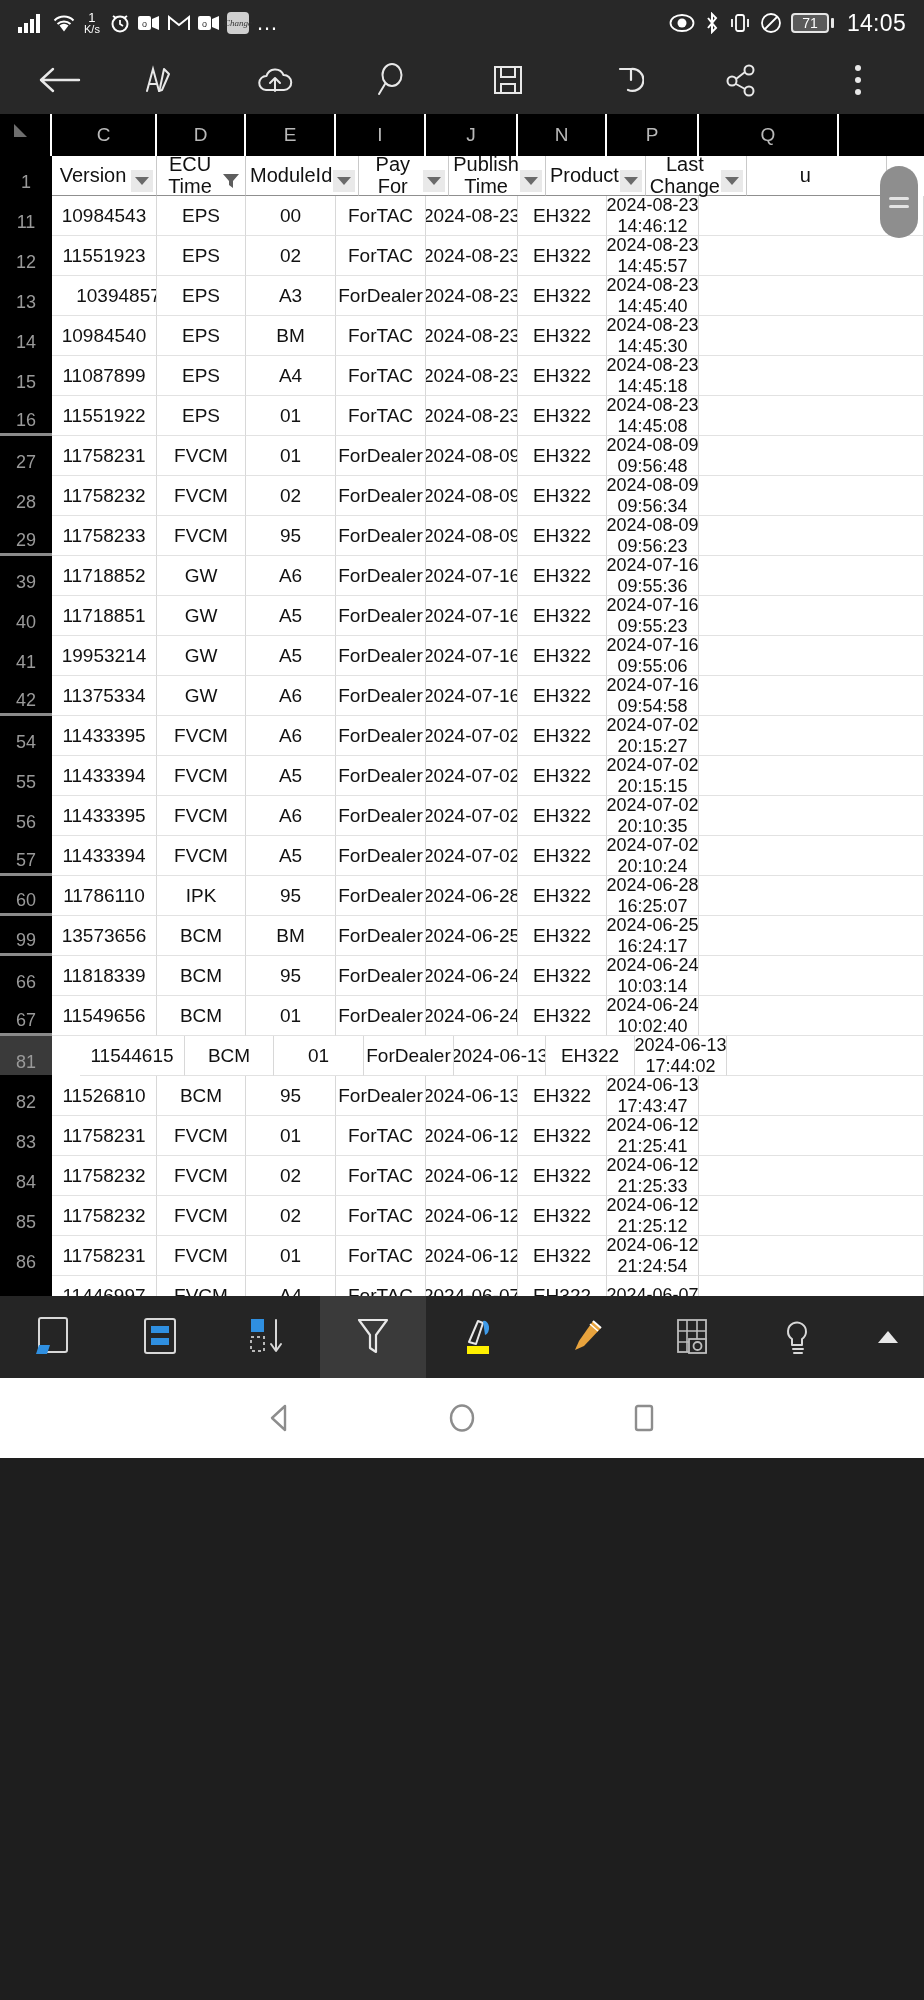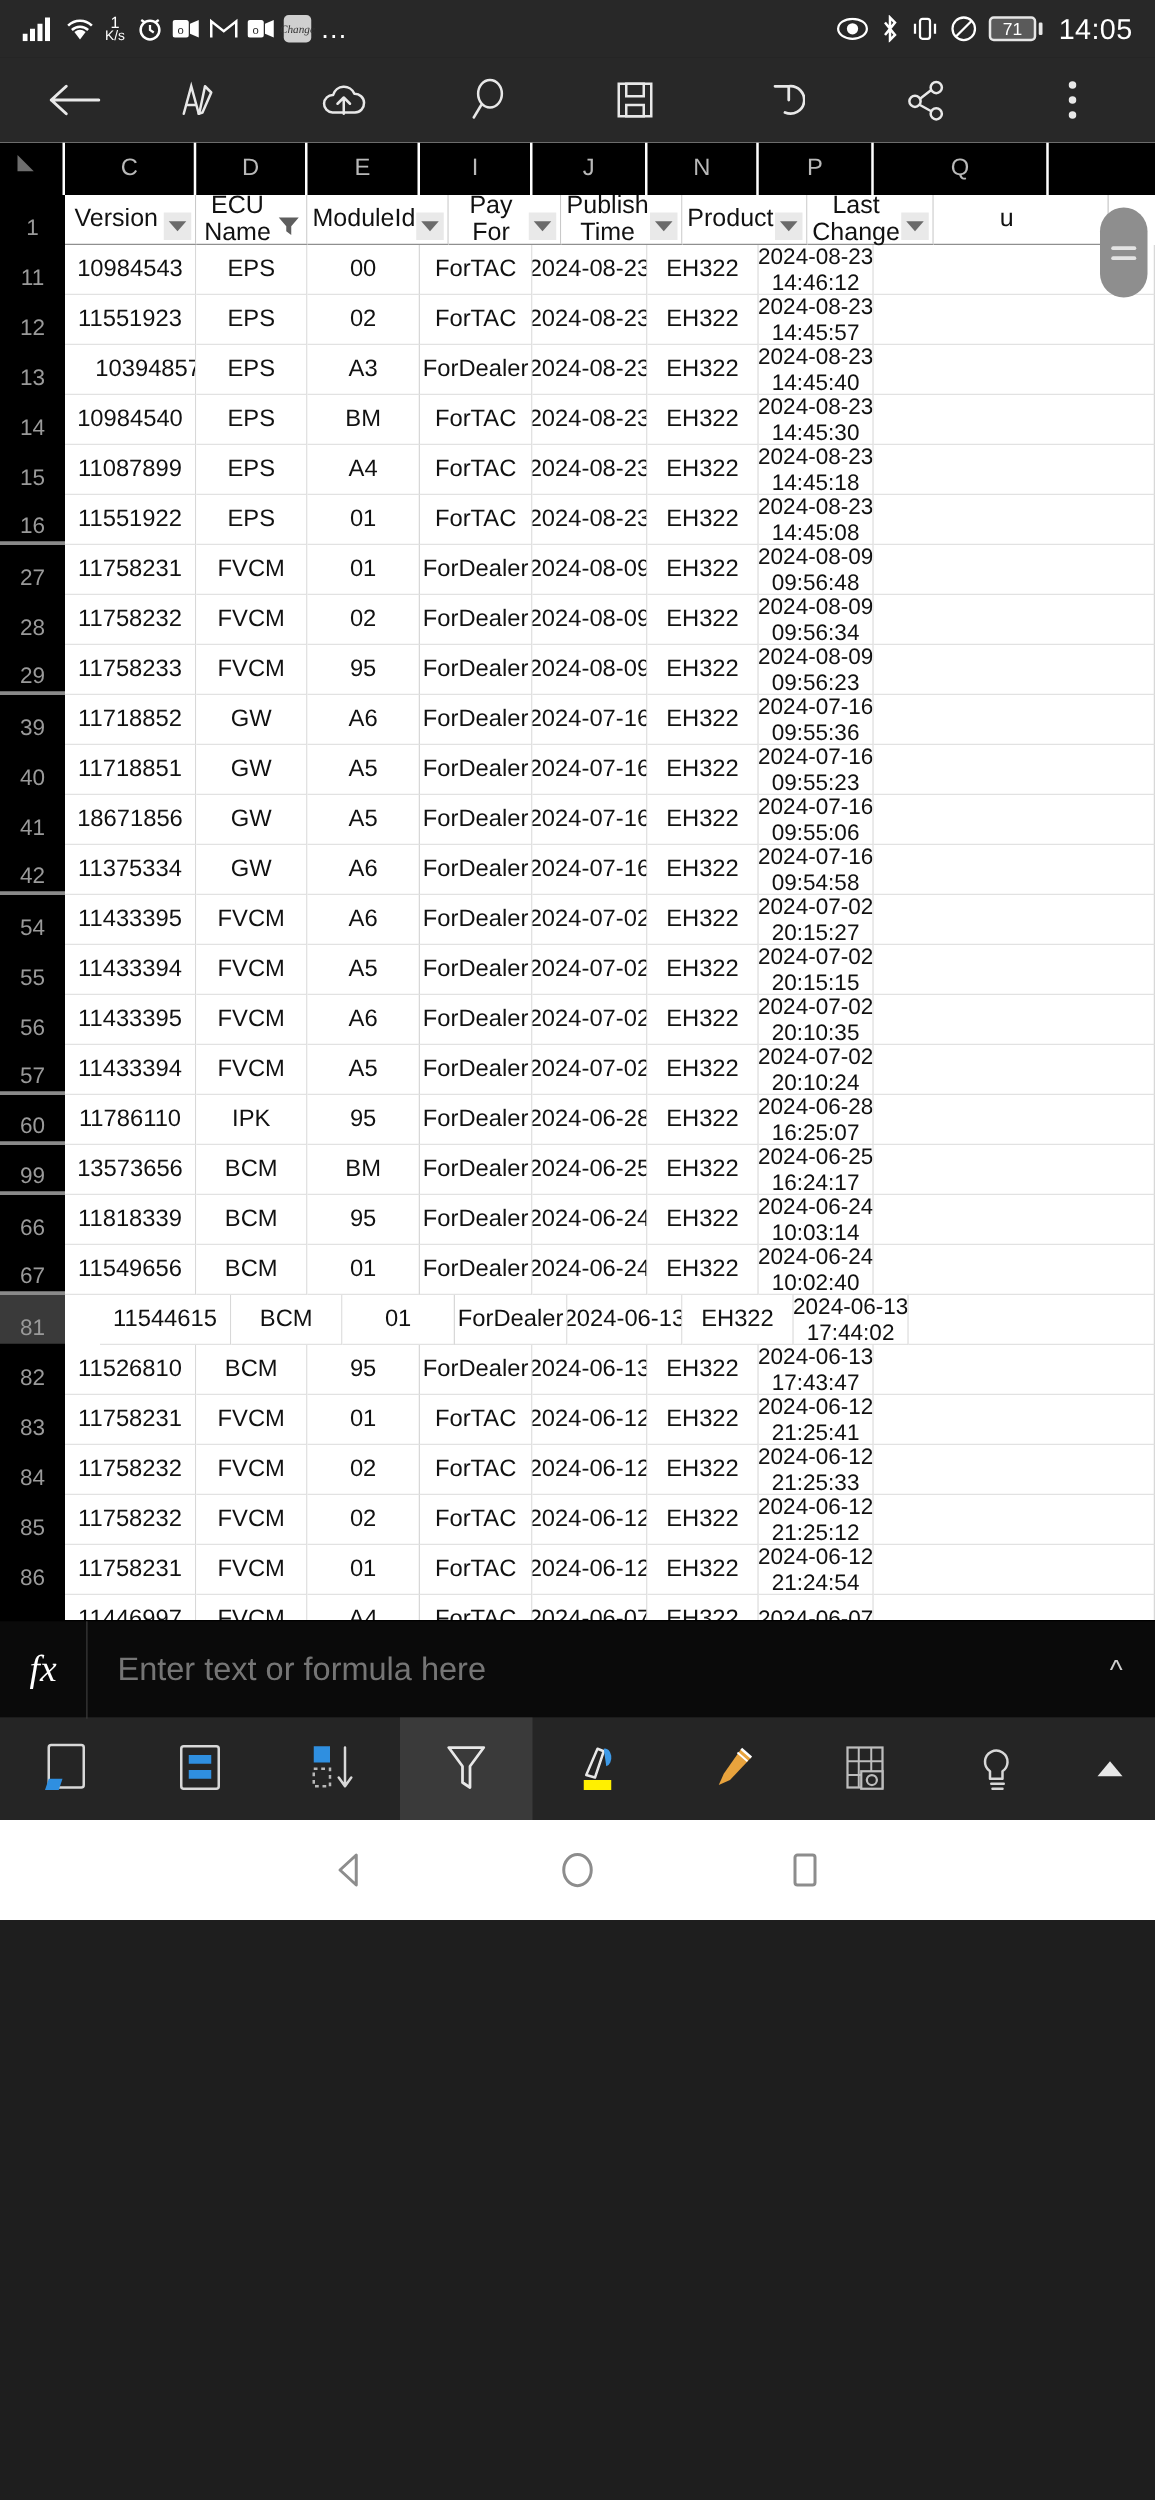--- a/index.html
+++ b/index.html
@@ -306,21 +306,21 @@
     <div class="grid" id="grid">
         <div class="row hdr">
           <div class="rh">1</div>
           <div class="hcell" style="flex: 0 0 105px;">
             <span class="lbl">Version</span>
             <span class="filt">
               <span class="caret"></span>
             </span>
           </div>
           <div class="hcell" style="flex: 0 0 89px;">
-            <span class="lbl">ECU Name</span>
+            <span class="lbl">ECU Time</span>
             <span class="filt active">
               <svg width="18" height="18" viewBox="0 0 18 18">
                 <path d="M1 2 H17 L11 9 V16 L7 13 V9 Z" fill="#5e5e5e"></path>
               </svg>
             </span>
           </div>
           <div class="hcell" style="flex: 0 0 90px;">
             <span class="lbl">ModuleId</span>
             <span class="filt">
               <span class="caret"></span>
@@ -503,21 +503,21 @@
           <div class="cell" style="flex: 0 0 92px;">2024-07-16</div>
           <div class="cell" style="flex: 0 0 89px;">EH322</div>
           <div class="cell stamp" style="flex: 0 0 92px;">
             <span>2024-07-16</span>
             <span>09:55:23</span>
           </div>
           <div class="cell" style="flex: 1 1 auto;"></div>
         </div>
         <div class="row">
           <div class="rh">41</div>
-          <div class="cell" style="flex: 0 0 105px;">18671856</div>
+          <div class="cell" style="flex: 0 0 105px;">19953214</div>
           <div class="cell" style="flex: 0 0 89px;">GW</div>
           <div class="cell" style="flex: 0 0 90px;">A5</div>
           <div class="cell" style="flex: 0 0 90px;">ForDealer</div>
           <div class="cell" style="flex: 0 0 92px;">2024-07-16</div>
           <div class="cell" style="flex: 0 0 89px;">EH322</div>
           <div class="cell stamp" style="flex: 0 0 92px;">
             <span>2024-07-16</span>
             <span>09:55:06</span>
           </div>
           <div class="cell" style="flex: 1 1 auto;"></div>
@@ -747,25 +747,20 @@
           <div class="cell" style="flex: 1 1 auto;"></div>
         </div>
       </div>
 
     <div class="scroll-pill">
       <i></i>
         <i></i>
     </div>
   </div>
 
-  <div class="fbar">
-    <div class="fx">fx</div>
-    <input class="fin" value="" placeholder="Enter text or formula here" style="">
-    <div class="fchev">^</div>
-  </div>
 
   <div class="iconbar" id="iconbar">
       <div class="ib">
         <svg width="46" height="44" viewBox="0 0 46 44">
           <rect x="9" y="3" width="28" height="34" rx="2" stroke="#d8d8d8" stroke-width="2" fill="none"></rect>
           <path d="M9 30 L20 30 L17 39 L6 39 Z" fill="#2f8fe0"></path>
         </svg>
       </div>
       <div class="ib">
         <svg width="46" height="44" viewBox="0 0 46 44">

